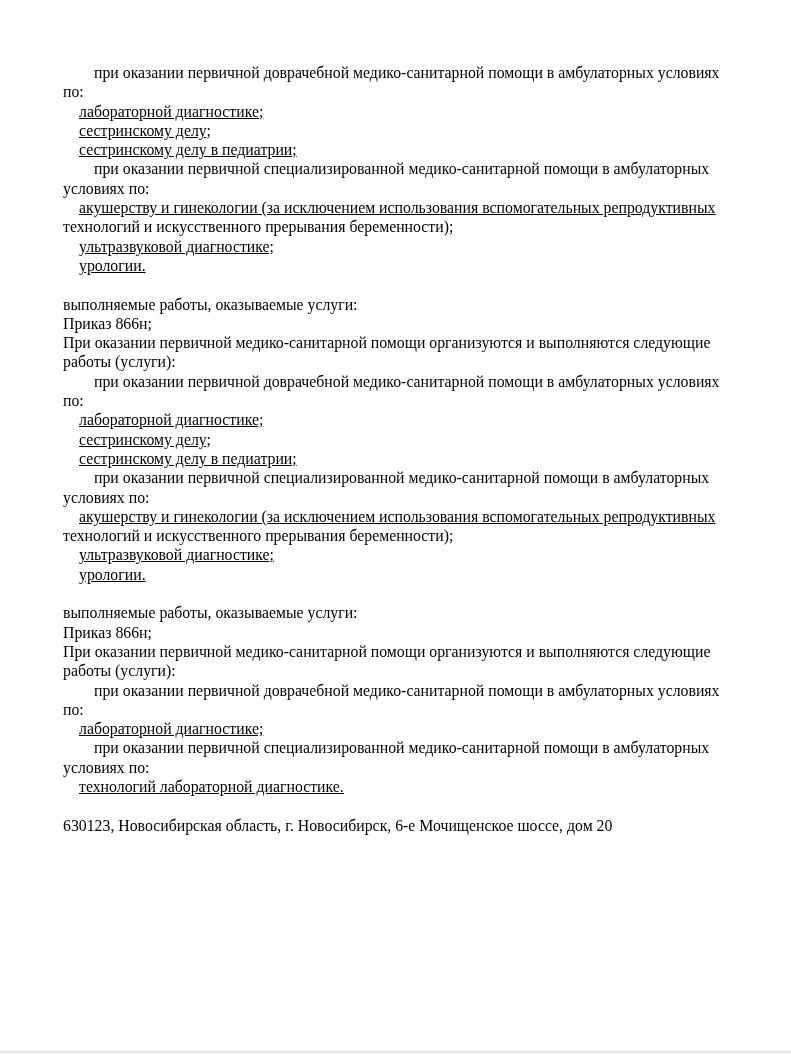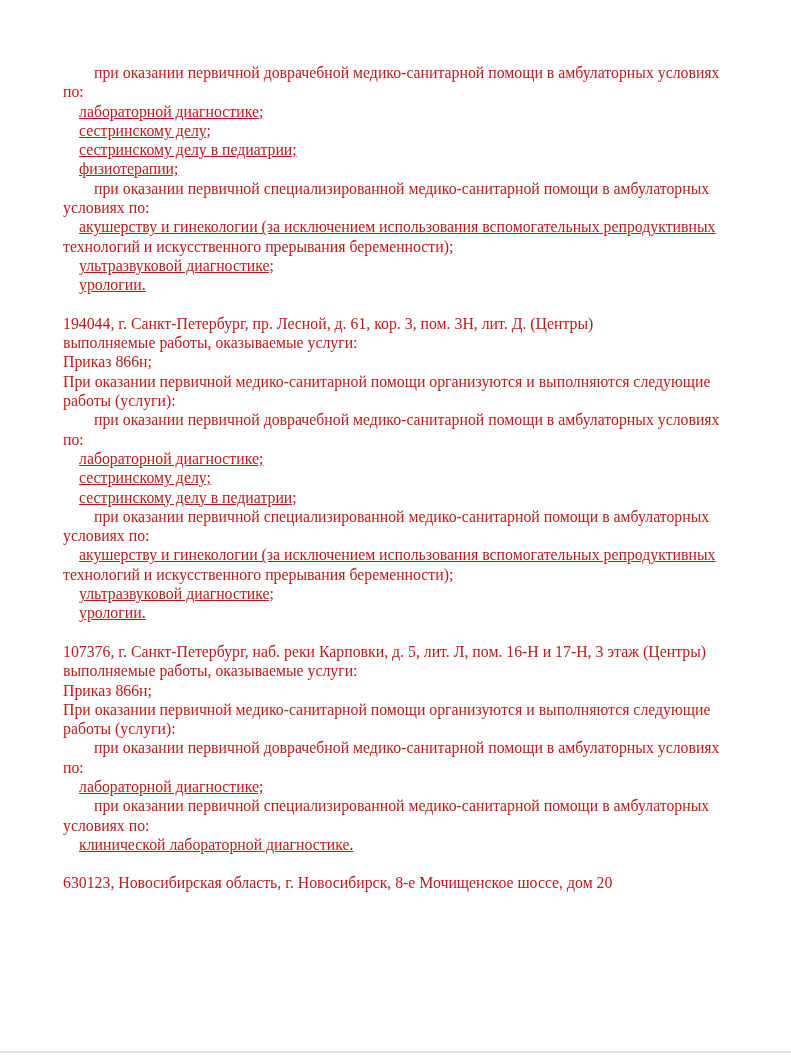--- a/index.html
+++ b/index.html
@@ -14,21 +14,21 @@
     overflow: hidden;
     font-family: "Liberation Serif", "DejaVu Serif", serif;
   }
   .document {
     position: absolute;
     top: 63px;
     left: 63px;
     width: 685px;
     font-size: 15.8px;
     line-height: 19.3px;
-    color: #b91c1c;
+    color: #000000;
     letter-spacing: 0;
   }
   .block + .block {
     margin-top: 19.3px; 
   }
   .line {
     white-space: nowrap;
   }
   .line.i1 { padding-left: 16px; text-decoration: underline; }  
   .line.i2 { padding-left: 31px; }  
@@ -44,57 +44,54 @@
 </head>
 <body>
 
 <div class="document" id="doc">
     <div class="block">
       <div class="line i2">при оказании первичной доврачебной медико-санитарной помощи в амбулаторных условиях</div>
       <div class="line i0">по:</div>
       <div class="line i1">лабораторной диагностике;</div>
       <div class="line i1">сестринскому делу;</div>
       <div class="line i1">сестринскому делу в педиатрии;</div>
-      <div class="line i1">физиотерапии;</div>
       <div class="line i2">при оказании первичной специализированной медико-санитарной помощи в амбулаторных</div>
       <div class="line i0">условиях по:</div>
       <div class="line i1">акушерству и гинекологии (за исключением использования вспомогательных репродуктивных</div>
       <div class="line i0">технологий и искусственного прерывания беременности);</div>
       <div class="line i1">ультразвуковой диагностике;</div>
       <div class="line i1">урологии.</div>
     </div>
     <div class="block">
-      <div class="line i0">194044, г. Санкт-Петербург, пр. Лесной, д. 61, кор. 3, пом. 3Н, лит. Д. (Центры)</div>
       <div class="line i0">выполняемые работы, оказываемые услуги:</div>
       <div class="line i0">Приказ 866н;</div>
       <div class="line i0">При оказании первичной медико-санитарной помощи организуются и выполняются следующие</div>
       <div class="line i0">работы (услуги):</div>
       <div class="line i2">при оказании первичной доврачебной медико-санитарной помощи в амбулаторных условиях</div>
       <div class="line i0">по:</div>
       <div class="line i1">лабораторной диагностике;</div>
       <div class="line i1">сестринскому делу;</div>
       <div class="line i1">сестринскому делу в педиатрии;</div>
       <div class="line i2">при оказании первичной специализированной медико-санитарной помощи в амбулаторных</div>
       <div class="line i0">условиях по:</div>
       <div class="line i1">акушерству и гинекологии (за исключением использования вспомогательных репродуктивных</div>
       <div class="line i0">технологий и искусственного прерывания беременности);</div>
       <div class="line i1">ультразвуковой диагностике;</div>
       <div class="line i1">урологии.</div>
     </div>
     <div class="block">
-      <div class="line i0">107376, г. Санкт-Петербург, наб. реки Карповки, д. 5, лит. Л, пом. 16-Н и 17-Н, 3 этаж (Центры)</div>
       <div class="line i0">выполняемые работы, оказываемые услуги:</div>
       <div class="line i0">Приказ 866н;</div>
       <div class="line i0">При оказании первичной медико-санитарной помощи организуются и выполняются следующие</div>
       <div class="line i0">работы (услуги):</div>
       <div class="line i2">при оказании первичной доврачебной медико-санитарной помощи в амбулаторных условиях</div>
       <div class="line i0">по:</div>
       <div class="line i1">лабораторной диагностике;</div>
       <div class="line i2">при оказании первичной специализированной медико-санитарной помощи в амбулаторных</div>
       <div class="line i0">условиях по:</div>
-      <div class="line i1">клинической лабораторной диагностике.</div>
+      <div class="line i1">технологий лабораторной диагностике.</div>
     </div>
     <div class="block">
-      <div class="line i0">630123, Новосибирская область, г. Новосибирск, 8-е Мочищенское шоссе, дом 20</div>
+      <div class="line i0">630123, Новосибирская область, г. Новосибирск, 6-е Мочищенское шоссе, дом 20</div>
     </div>
   </div>
 
 <div class="bottom-divider"></div>
 
 </body></html>

